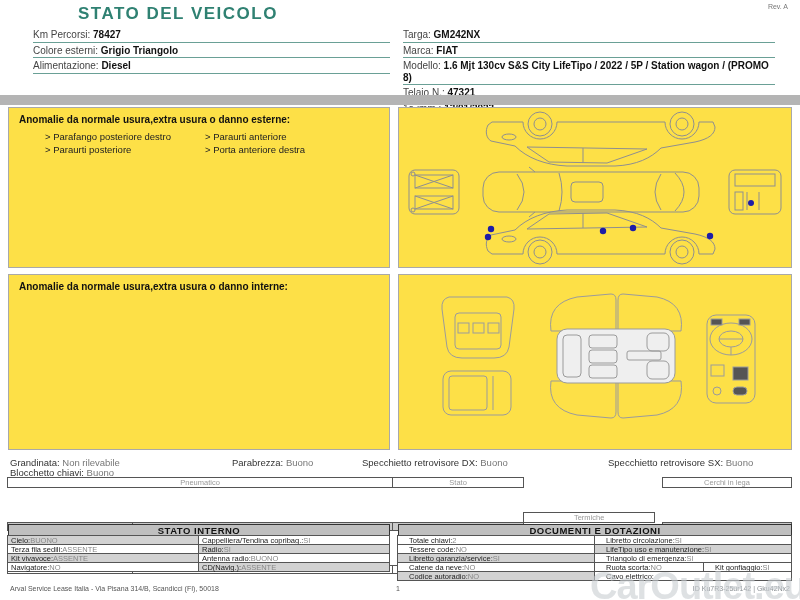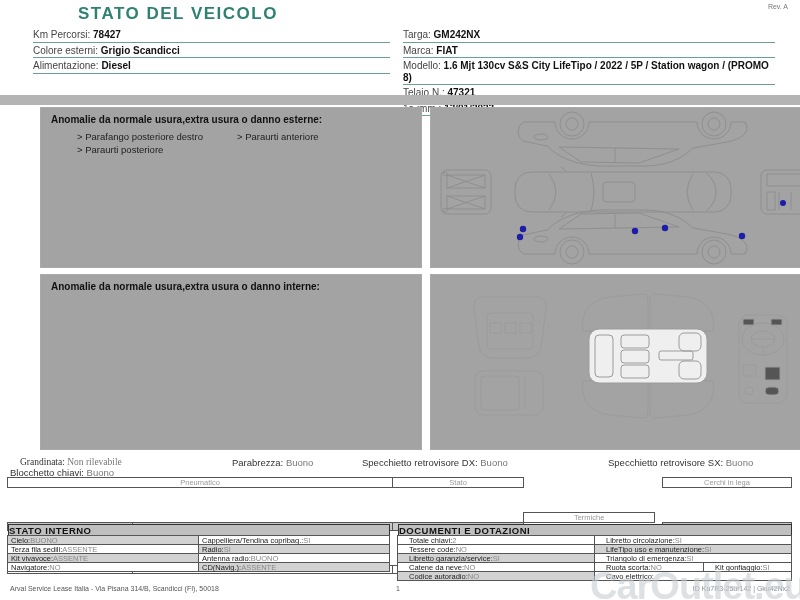--- a/index.html
+++ b/index.html
@@ -11,21 +11,21 @@
   .title { position:absolute; top:4px; left:34px; font-size:17px; font-weight:bold; color:#2f8172; letter-spacing:1.5px;margin-left:44px; }
   .hdr-left  { position:absolute; top:27px; left:33px;  width:357px; }
   .hdr-right { position:absolute; top:27px; left:403px; width:372px; }
   .fld { border-bottom:1px solid #6aa096; padding:2px 0 1px 0; font-size:10px; line-height:11.5px; color:#333; }
   .fld .lbl { color:#444; }
   .fld .val { font-weight:bold; color:#111; }
 
   .graybar { position:absolute; top:95px; left:0; width:800px; height:10px; background:#b4b4b4; }
 
   
-  .panel { position:absolute; border:1px solid #a9a9a9; background:#a3a3a3;margin-left:32px; }
+  .panel { position:absolute; border:1px solid #a9a9a9; background:#fde047; }
   .p-ext-anom { top:107px; left:8px;  width:382px; height:161px; }
   .p-ext-diag { top:107px; left:398px; width:394px; height:161px; }
   .p-int-anom { top:274px; left:8px;  width:382px; height:176px; }
   .p-int-diag { top:274px; left:398px; width:394px; height:176px; }
   .panel h2 { font-size:10px; font-weight:bold; color:#111; padding:6px 0 0 10px; }
   .anom-cols { display:flex; padding:5px 0 0 36px; }
   .anom-col { width:160px; font-size:9.5px; color:#222; line-height:13px; }
   .panel svg { display:block; }
 
   
@@ -47,21 +47,21 @@
   .c-stato { width:134px; color:#999; }
   .c-term { width:134px; color:#999;margin-top:34px; }
   .c-gap { width:8px; border:none; background:transparent; }
   .c-cer { width:132px; color:#999; }
   .shade { background:#c9c9c9; }
 
   
   .btable { position:absolute; top:524px; font-size:7.5px; }
   .bt-left { left:8px; width:382px; }
   .bt-right { left:398px; width:394px; }
-  .btitle { border:1px solid #333; background:#bfbfbf; font-weight:bold; font-size:9.5px; height:12px; line-height:11px; color:#111; letter-spacing:.5px; }
+  .btitle { border:1px solid #333; background:#bfbfbf; font-weight:bold; font-size:9.5px; text-align:center; height:12px; line-height:11px; color:#111; letter-spacing:.5px; }
   .brow { display:flex; }
   .bc { border:1px solid #555; margin:-1px 0 0 -1px; height:10px; display:flex; justify-content:flex-start; align-items:center; padding:0 3px; background:#fff; }
   .bc .lbl { color:#222; }
   .bc .val { color:#888; }
   .bc.gray { background:#d2d2d2; }
   .bt-left .bc { width:192px; }
   .bt-right .bc { width:198px;padding-left:11px; }
   .bt-right .bc.half-a { width:110px; }
   .bt-right .bc.half-b { width:89px; }
 
@@ -78,21 +78,21 @@
 </head>
 <body>
 
 <div class="page">
 
   <div class="rev">Rev. A</div>
   <div class="title">STATO DEL VEICOLO</div>
 
   <div class="hdr-left">
     <div class="fld"><span class="lbl">Km Percorsi:</span> <span class="val">78427</span></div>
-    <div class="fld"><span class="lbl">Colore esterni:</span> <span class="val">Grigio Scandicci</span></div>
+    <div class="fld"><span class="lbl">Colore esterni:</span> <span class="val">Grigio Triangolo</span></div>
     <div class="fld"><span class="lbl">Alimentazione:</span> <span class="val">Diesel</span></div>
   </div>
 
   <div class="hdr-right">
     <div class="fld"><span class="lbl">Targa:</span> <span class="val">GM242NX</span></div>
     <div class="fld"><span class="lbl">Marca:</span> <span class="val">FIAT</span></div>
     <div class="fld"><span class="lbl">Modello:</span> <span class="val">1.6 Mjt 130cv S&amp;S City LifeTipo / 2022 / 5P / Station wagon / (PROMO 8)</span></div>
     <div class="fld"><span class="lbl">Telaio N.:</span> <span class="val">47321</span></div>
     <div class="fld"><span class="lbl">1a imm.:</span> <span class="val">13/01/2023</span></div>
   </div>
@@ -101,20 +101,21 @@
 
   <div class="panel p-ext-anom">
     <h2>Anomalie da normale usura,extra usura o danno esterne:</h2>
     <div class="anom-cols">
       <div class="anom-col">
         <div>&gt; Parafango posteriore destro</div>
         <div>&gt; Paraurti posteriore</div>
       </div>
       <div class="anom-col">
         <div>&gt; Paraurti anteriore</div>
+        <div>&gt; Porta anteriore destra</div>
       </div>
     </div>
   </div>
 
   <div class="panel p-ext-diag">
     <svg width="392" height="159" viewBox="0 0 392 159">
       <defs>
         <g id="gside">
           <path class="diag-stroke" d="M89,143 C86,137 87,130 92,127 L116,122 C128,110 146,103 168,102 L216,102 C238,103 252,110 262,120 L296,126 C310,129 316,134 316,141 L314,146 L300,146 A17,17 0 1,0 266,146 L158,146 A17,17 0 1,0 124,146 L93,146 Z"></path>
           <path class="diag-stroke" d="M128,121 L150,106 L208,105 L248,119 Z"></path>
@@ -220,21 +221,21 @@
           <rect x="312" y="90" width="13" height="11"></rect>
           <rect x="334" y="92" width="15" height="13" fill="#555"></rect>
           <circle cx="318" cy="116" r="4"></circle>
           <rect x="334" y="112" width="14" height="8" rx="4" fill="#555"></rect>
         </g>
       </g>
     </svg>
   </div>
 
   <div class="cond">
-    <span class="pair" style="left:12px; top:0;font-family:Liberation Serif, serif;"><span class="lbl">Grandinata:</span> <span class="val">Non rilevabile</span></span>
+    <span class="pair" style="left:2px; top:0;"><span class="lbl">Grandinata:</span> <span class="val">Non rilevabile</span></span>
     <span class="pair" style="left:224px; top:0;"><span class="lbl">Parabrezza:</span> <span class="val">Buono</span></span>
     <span class="pair" style="left:354px; top:0;"><span class="lbl">Specchietto retrovisore DX:</span> <span class="val">Buono</span></span>
     <span class="pair" style="left:600px; top:0;"><span class="lbl">Specchietto retrovisore SX:</span> <span class="val">Buono</span></span>
     <span class="pair" style="left:2px; top:10px;"><span class="lbl">Blocchetto chiavi:</span> <span class="val">Buono</span></span>
   </div>
 
   <div class="tires">
     <div class="trow hdr">
       <div class="tc th center" style="width:392px;">Pneumatico</div>
       <div class="tc th center c-stato">Stato</div>

